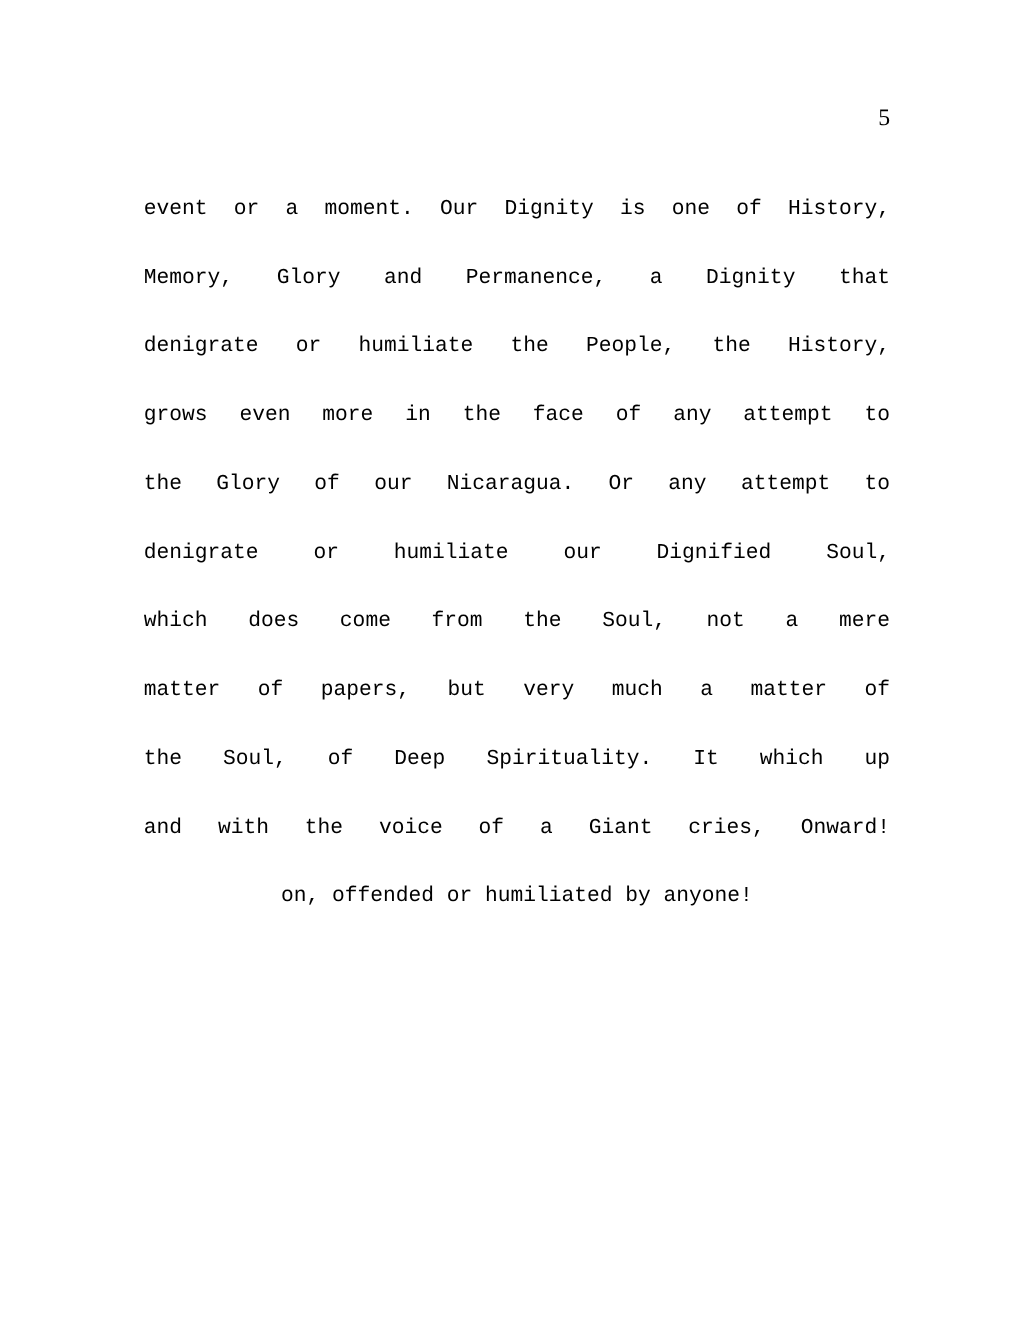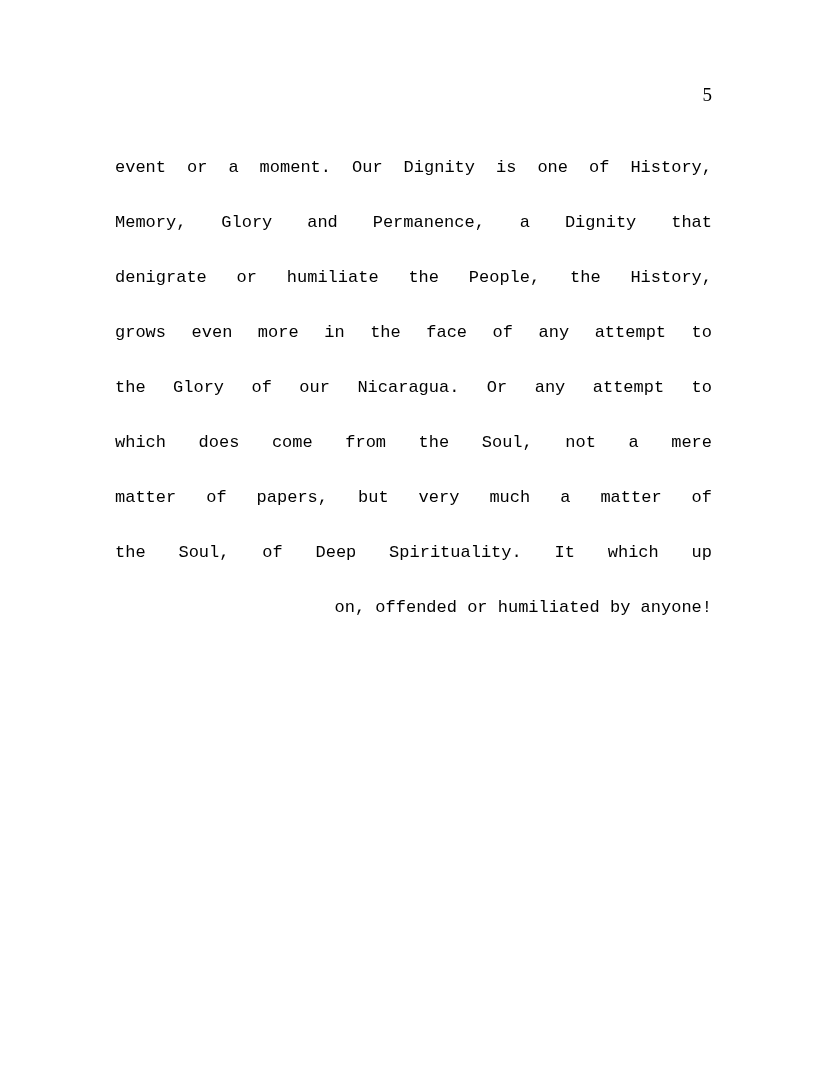--- a/index.html
+++ b/index.html
@@ -32,38 +32,40 @@
     margin-top: 36px;
     font-size: 17px;
     line-height: 55px;
     letter-spacing: 0px;
   }
   .paragraph + .paragraph {
     margin-top: 55px;
   }
   .line {
     white-space: pre-wrap;
-    text-align: right;
+    text-align: center;
   }
   .line.justified {
     text-align: justify;
     text-align-last: justify;
   }
 </style>
 </head>
 <body>
 
 <div class="page">
   <div class="page-number">5</div>
   <div class="body-text">
       <div class="paragraph">
         <div class="line justified">event or a moment. Our Dignity is one of History,</div>
         <div class="line justified">Memory, Glory and Permanence, a Dignity that</div>
         <div class="line justified">denigrate or humiliate the People, the History,</div>
         <div class="line justified">grows even more in the face of any attempt to</div>
         <div class="line justified">the Glory of our Nicaragua. Or any attempt to</div>
+        <div class="line justified">denigrate or humiliate our Dignified Soul,</div>
         <div class="line justified">which does come from the Soul, not a mere</div>
         <div class="line justified">matter of papers, but very much a matter of</div>
         <div class="line justified">the Soul, of Deep Spirituality. It which up</div>
+        <div class="line justified">and with the voice of a Giant cries, Onward!</div>
         <div class="line">on, offended or humiliated by anyone!</div>
       </div>
     </div>
 </div>
 
 </body></html>

